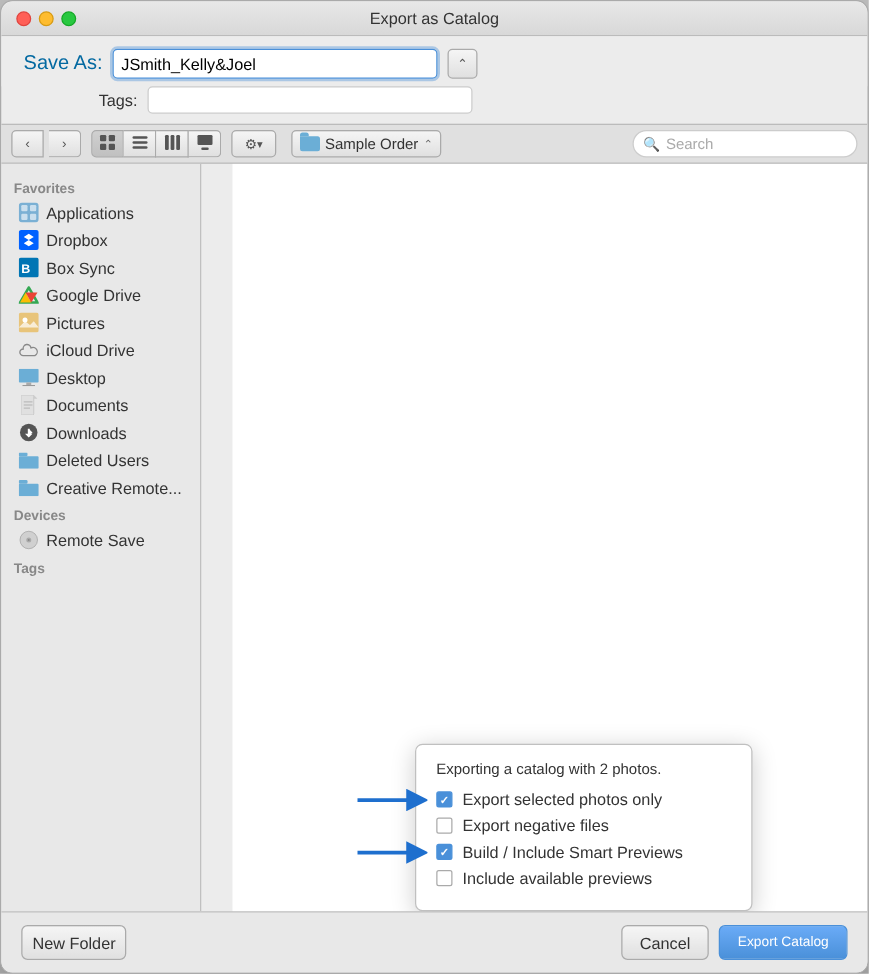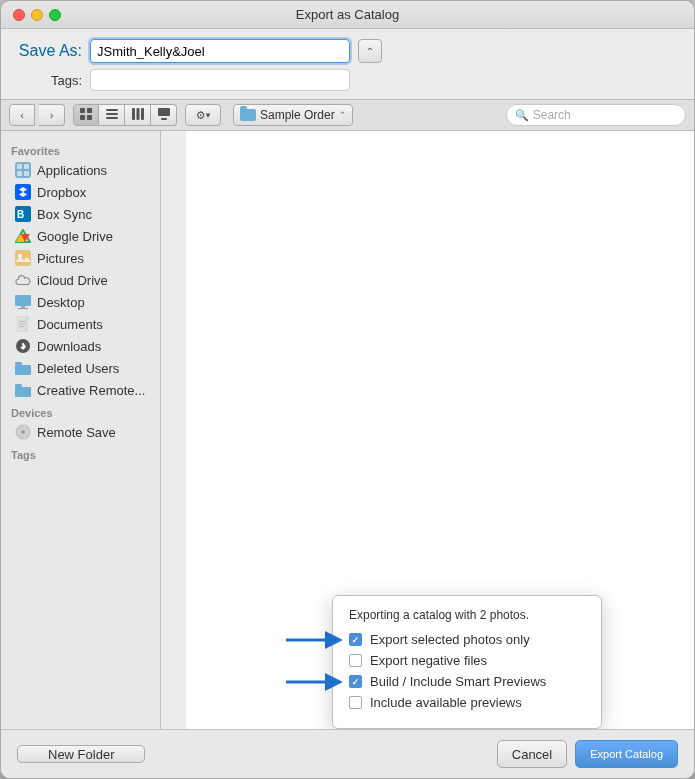--- a/index.html
+++ b/index.html
@@ -89,20 +89,21 @@
       justify-content: center;
       cursor: pointer;
       font-size: 10px;
       color: #555;
     }
     .tags-row {
       display: flex;
       align-items: center;
       padding: 0 16px 8px;
       gap: 8px;
+      margin-left: 28px;
     }
     .tags-label {
       font-size: 13px;
       color: #333;
       width: 65px;
       text-align: right;
     }
     .tags-input {
       width: 260px;
       height: 22px;
@@ -280,22 +281,22 @@
     }
     .bottom-bar {
       background: #e8e8e8;
       border-top: 1px solid #c0c0c0;
       padding: 10px 16px;
       display: flex;
       align-items: center;
       justify-content: space-between;
     }
     .new-folder-btn {
-      height: 18px;
-      padding: 0 30px;
+      height: 28px;
+      padding: 0 8px;
       border: 1px solid #aaa;
       border-radius: 5px;
       background: linear-gradient(to bottom, #f5f5f5, #e0e0e0);
       font-size: 13px;
       color: #333;
       cursor: pointer;
     }
     .bottom-btns {
       display: flex;
       gap: 8px;

